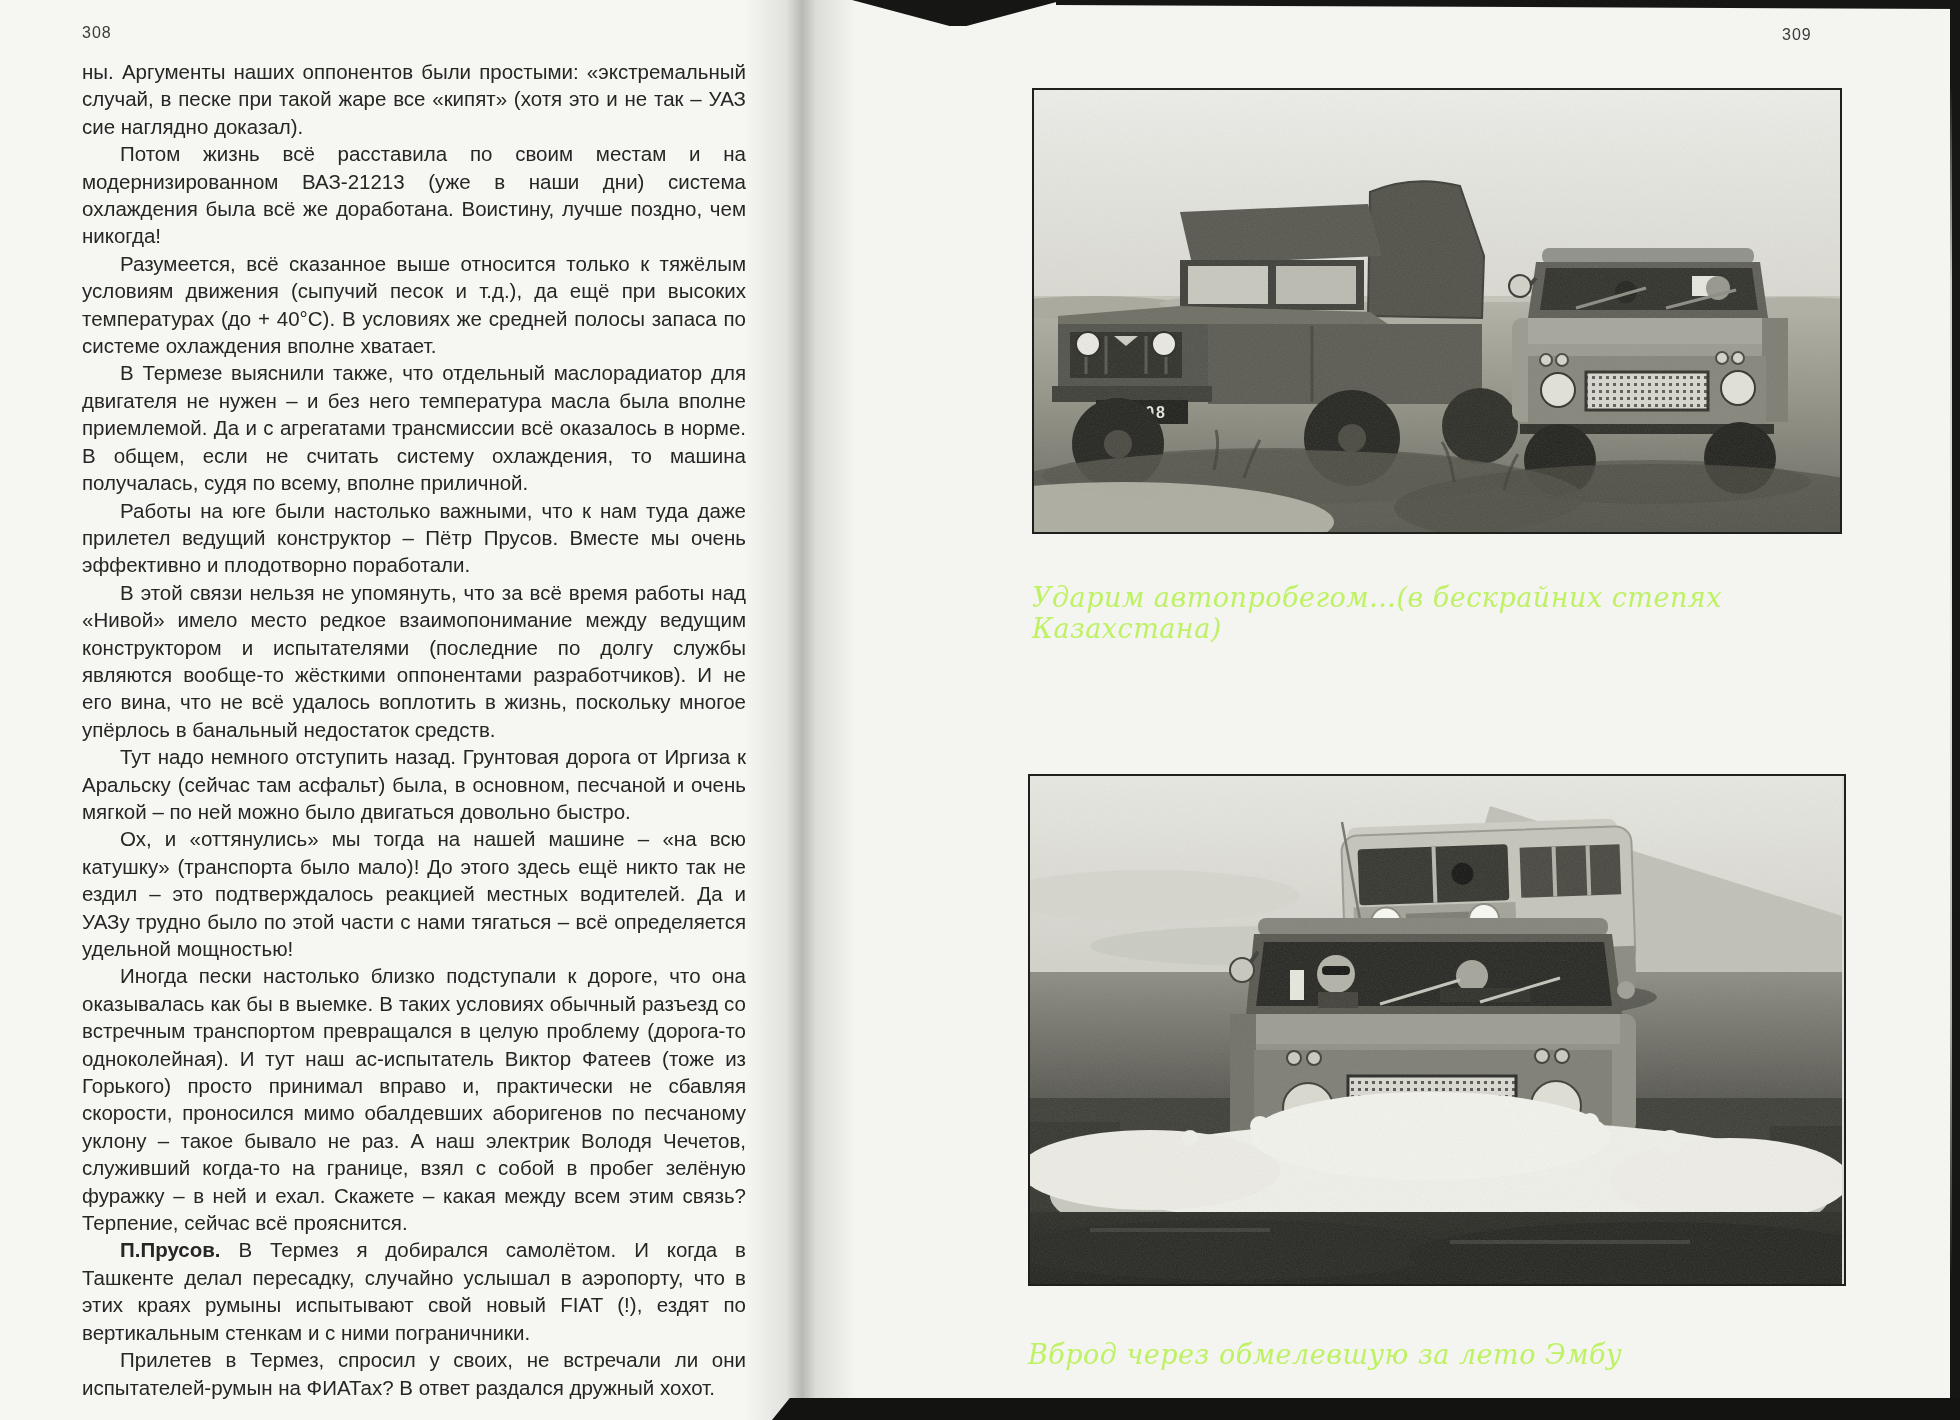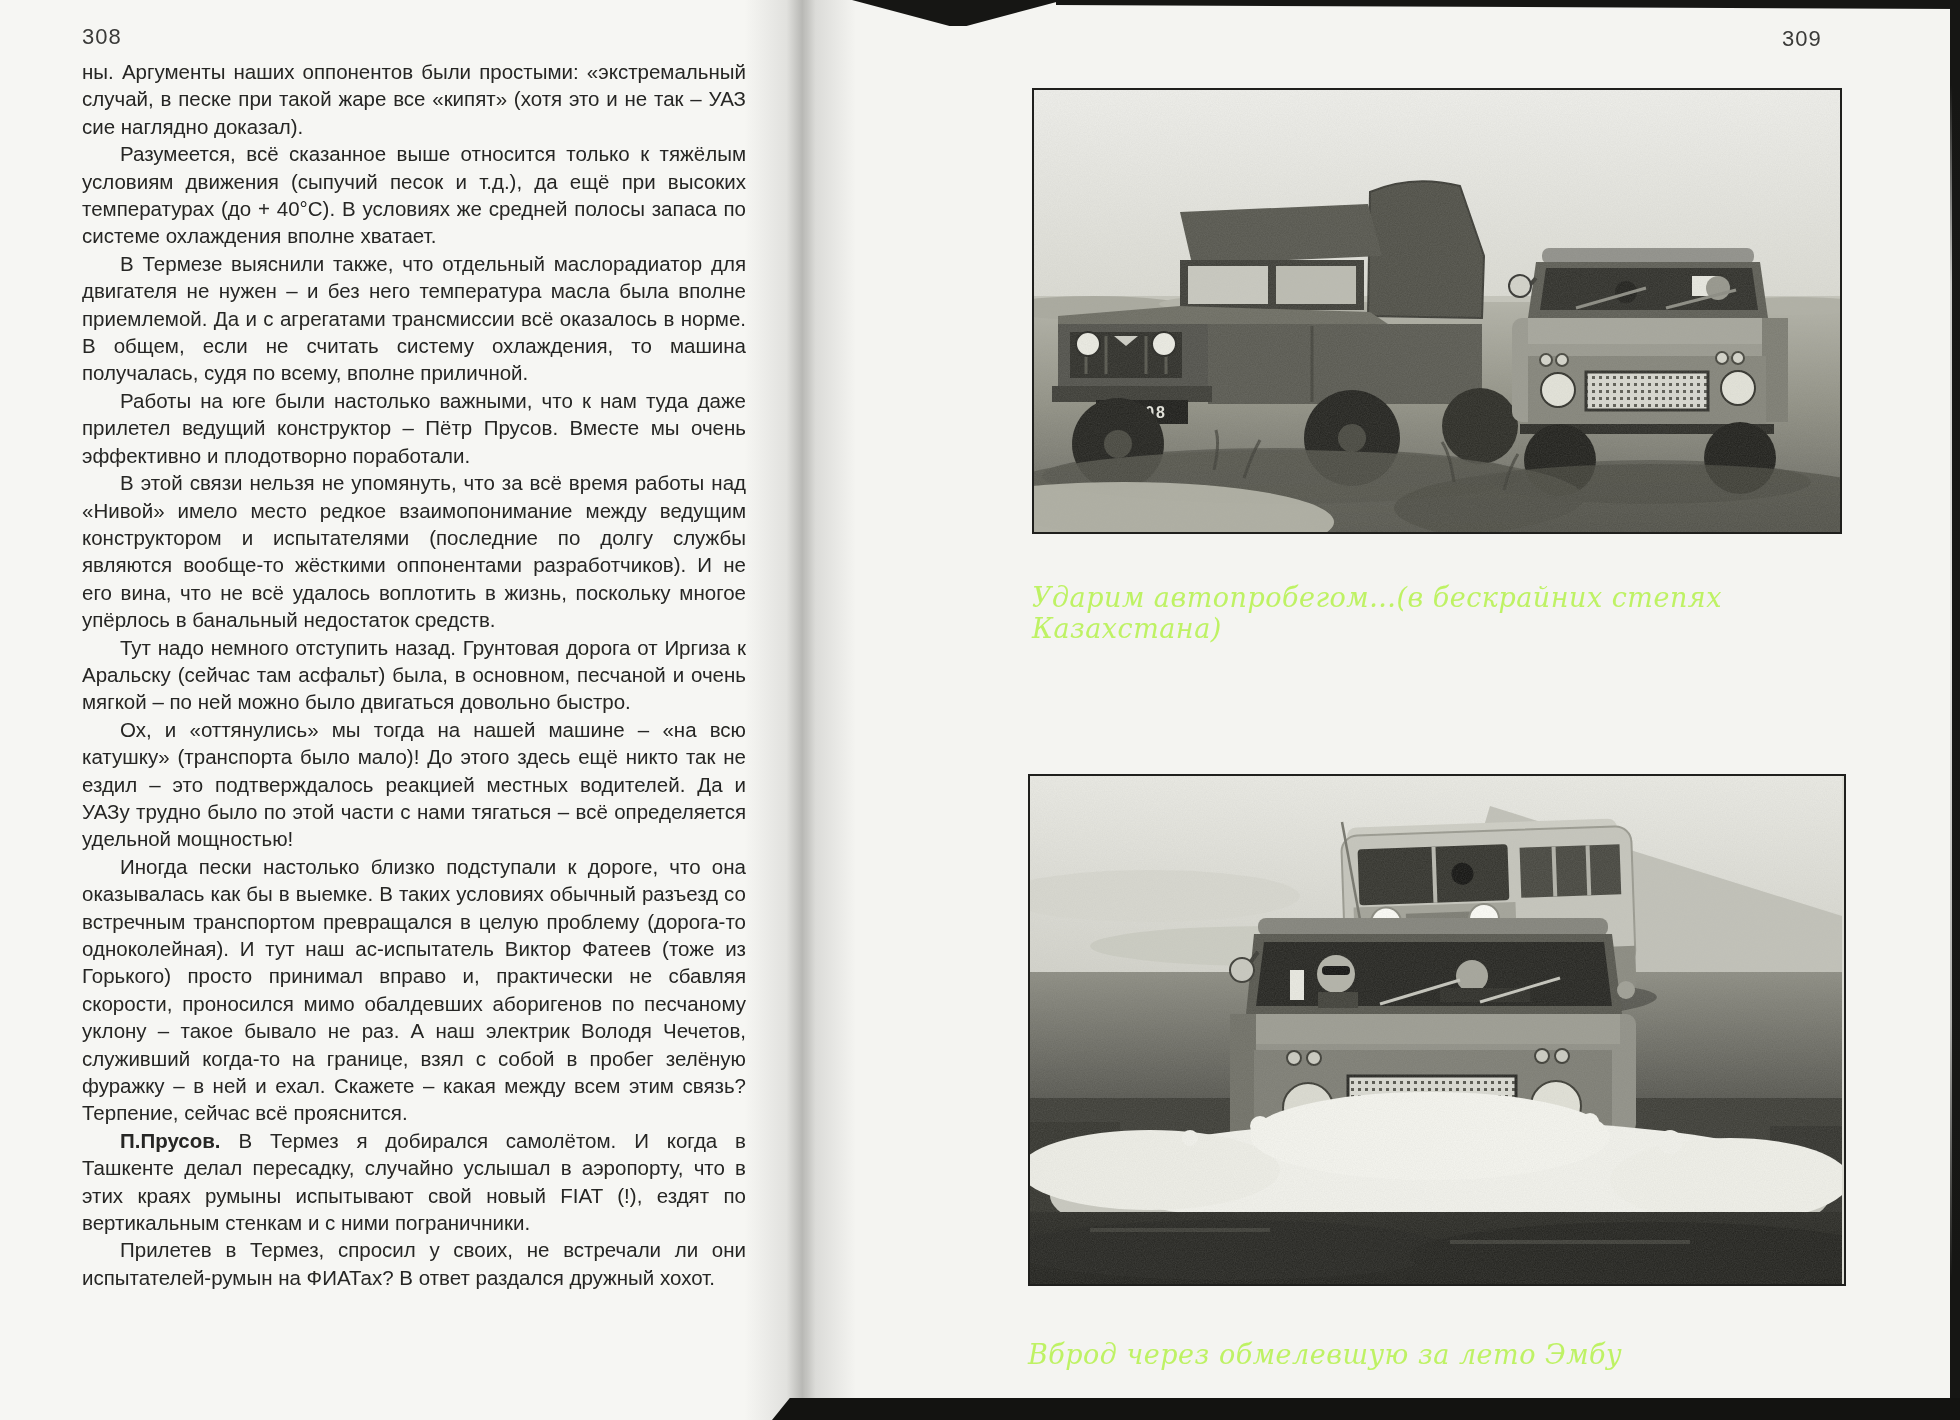--- a/index.html
+++ b/index.html
@@ -1,21 +1,21 @@
 <!DOCTYPE html>
 <html><head>
 <meta charset="utf-8">
 <style>
   html,body{margin:0;padding:0;background:#181816;}
   .scan{position:relative;width:1960px;height:1420px;background:#181816;overflow:hidden;
         font-family:"Liberation Sans",sans-serif;}
   .page{position:absolute;}
   .page-left{left:0;top:0;width:806px;height:1420px;background:#f6f6f3;}
   .page-right{left:806px;top:0;width:1146px;height:1420px;background:#f4f4f1;}
-  .pagenum{position:absolute;font-size:22px;color:#3a3a38;letter-spacing:1px;}
+  .pagenum{position:absolute;font-size:16px;color:#3a3a38;letter-spacing:1px;}
   .pagenum-left{left:82px;top:24px;}
   .pagenum-right{left:1782px;top:26px;}
   .text-block{position:absolute;left:82px;top:58px;width:664px;color:#262624;
               font-size:20.5px;line-height:27.4px;text-align:justify;}
   .para{margin:0;text-indent:38px;}
   .para.cont{text-indent:0;}
   .para b{font-weight:700;margin-top:48px;}
   .figure{position:absolute;border:2px solid #1f1f1d;background:#dcdcd4;box-sizing:content-box;}
   .fig1{left:1032px;top:88px;width:806px;height:442px;}
   .fig2{left:1028px;top:774px;width:814px;height:508px;}
@@ -41,20 +41,21 @@
 <body>
 
 <div class="scan">
 
   <div class="page page-left">
     <div class="pagenum pagenum-left">308</div>
   </div>
 
   <div class="text-block">
     <p class="para cont"><b></b><span>ны. Аргументы наших оппонентов были простыми: «экстремальный случай, в песке при такой жаре все «кипят» (хотя это и не так – УАЗ сие наглядно доказал).</span></p>
+    <p class="para"><b></b><span>Потом жизнь всё расставила по своим местам и на модернизированном ВАЗ-21213 (уже в наши дни) система охлаждения была всё же доработана. Воистину, лучше поздно, чем никогда!</span></p>
     <p class="para"><b></b><span>Разумеется, всё сказанное выше относится только к тяжёлым условиям движения (сыпучий песок и т.д.), да ещё при высоких температурах (до + 40°С). В условиях же средней полосы запаса по системе охлаждения вполне хватает.</span></p>
     <p class="para"><b></b><span>В Термезе выяснили также, что отдельный маслорадиатор для двигателя не нужен – и без него температура масла была вполне приемлемой. Да и с агрегатами трансмиссии всё оказалось в норме. В общем, если не считать систему охлаждения, то машина получалась, судя по всему, вполне приличной.</span></p>
     <p class="para"><b></b><span>Работы на юге были настолько важными, что к нам туда даже прилетел ведущий конструктор – Пётр Прусов. Вместе мы очень эффективно и плодотворно поработали.</span></p>
     <p class="para"><b></b><span>В этой связи нельзя не упомянуть, что за всё время работы над «Нивой» имело место редкое взаимопонимание между ведущим конструктором и испытателями (последние по долгу службы являются вообще-то жёсткими оппонентами разработчиков). И не его вина, что не всё удалось воплотить в жизнь, поскольку многое упёрлось в банальный недостаток средств.</span></p>
     <p class="para"><b></b><span>Тут надо немного отступить назад. Грунтовая дорога от Иргиза к Аральску (сейчас там асфальт) была, в основном, песчаной и очень мягкой – по ней можно было двигаться довольно быстро.</span></p>
     <p class="para"><b></b><span>Ох, и «оттянулись» мы тогда на нашей машине – «на всю катушку» (транспорта было мало)! До этого здесь ещё никто так не ездил – это подтверждалось реакцией местных водителей. Да и УАЗу трудно было по этой части с нами тягаться – всё определяется удельной мощностью!</span></p>
     <p class="para"><b></b><span>Иногда пески настолько близко подступали к дороге, что она оказывалась как бы в выемке. В таких условиях обычный разъезд со встречным транспортом превращался в целую проблему (дорога-то одноколейная). И тут наш ас-испытатель Виктор Фатеев (тоже из Горького) просто принимал вправо и, практически не сбавляя скорости, проносился мимо обалдевших аборигенов по песчаному уклону – такое бывало не раз. А наш электрик Володя Чечетов, служивший когда-то на границе, взял с собой в пробег зелёную фуражку – в ней и ехал. Скажете – какая между всем этим связь? Терпение, сейчас всё прояснится.</span></p>
     <p class="para"><b>П.Прусов.</b><span> В Термез я добирался самолётом. И когда в Ташкенте делал пересадку, случайно услышал в аэропорту, что в этих краях румыны испытывают свой новый FIAT (!), ездят по вертикальным стенкам и с ними пограничники.</span></p>
     <p class="para"><b></b><span>Прилетев в Термез, спросил у своих, не встречали ли они испытателей-румын на ФИАТах? В ответ раздался дружный хохот.</span></p>
 

